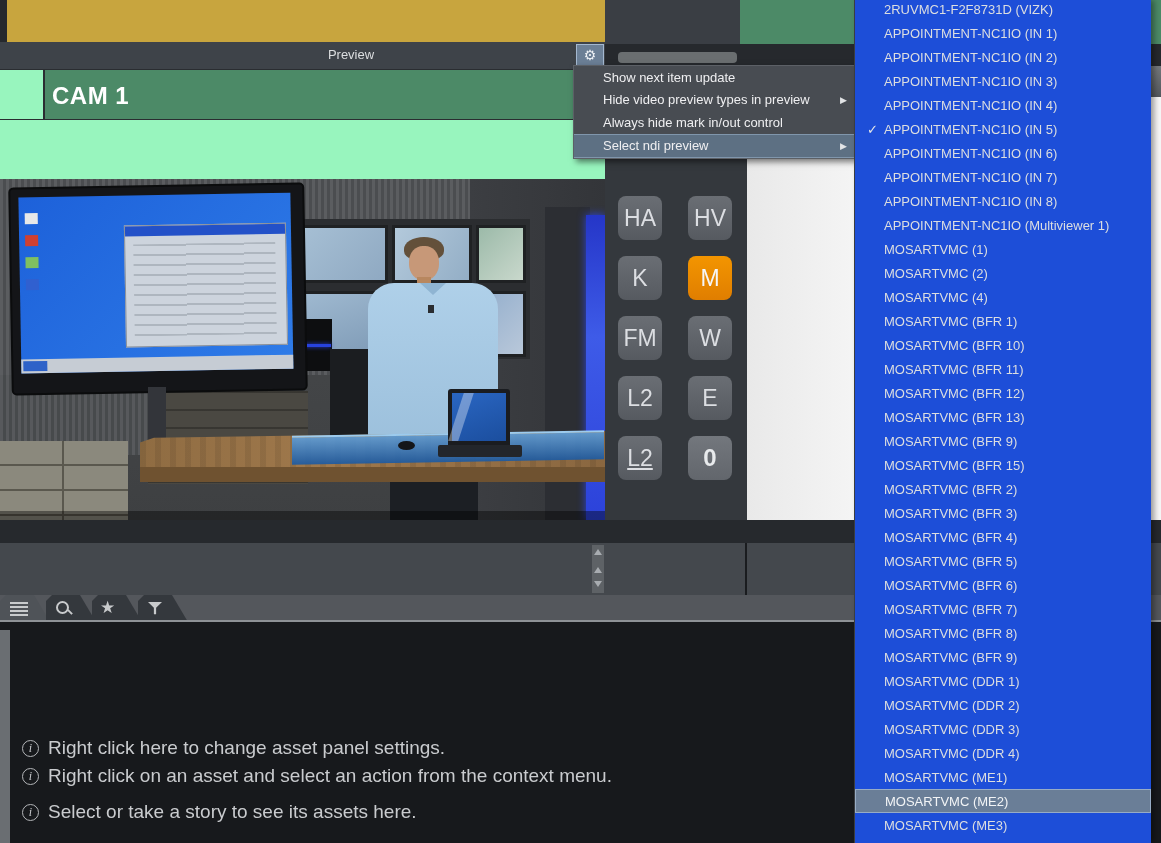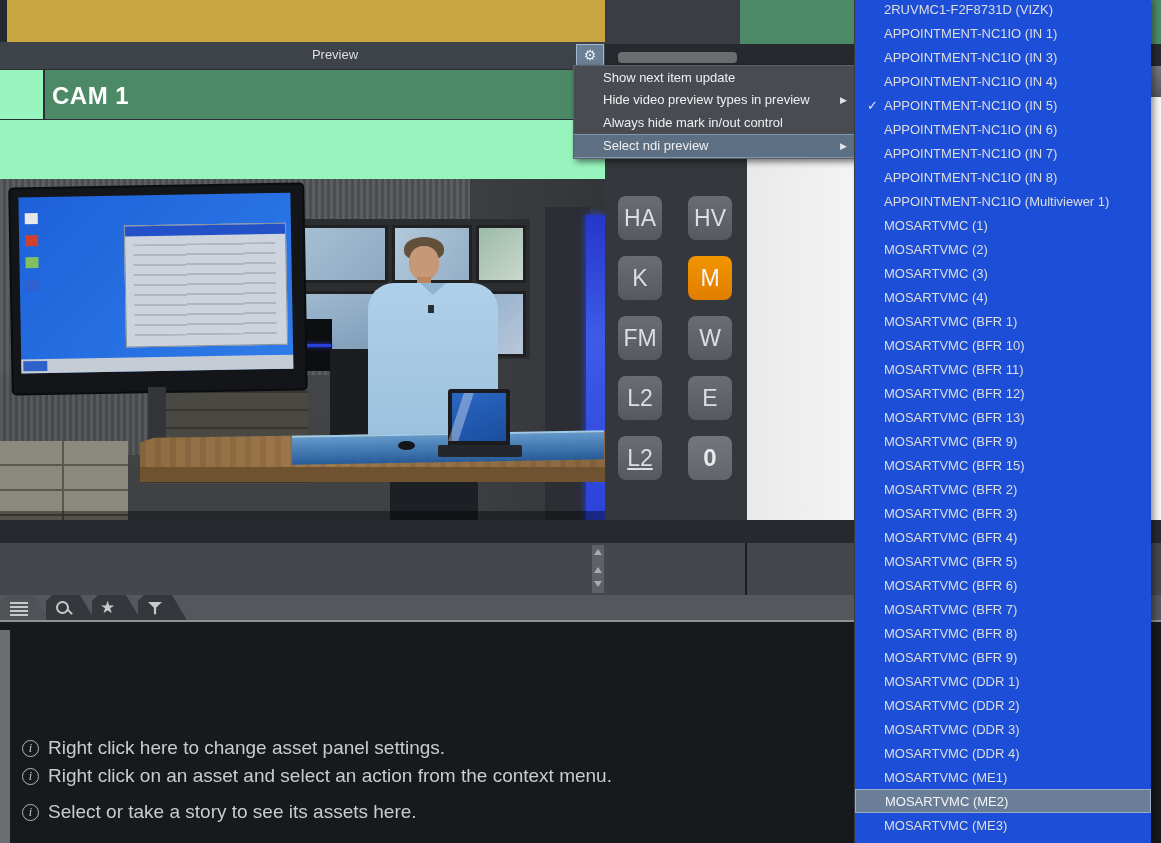--- a/index.html
+++ b/index.html
@@ -5,21 +5,21 @@
   html,body{margin:0;padding:0;background:#000;}
   .app{position:relative;width:1161px;height:843px;overflow:hidden;
        font-family:"Liberation Sans","DejaVu Sans",sans-serif;background:#26292D;}
   .abs{position:absolute;}
 
   
   .timer-bar{left:0;top:0;width:605px;height:42px;background:#C8A53E;}
   .timer-edge{left:0;top:0;width:7px;height:42px;background:#26292D;}
   .timer-text{right:35px;top:2px;font-size:31px;font-weight:bold;color:#0A0A0A;letter-spacing:1px;}
   .preview-bar{left:0;top:42px;width:605px;height:27px;background:#3E4349;}
-  .preview-title{left:0;top:47px;width:670px;text-align:center;font-size:13px;color:#DCDEE0;}
+  .preview-title{left:16px;top:47px;width:670px;text-align:center;font-size:13px;color:#DCDEE0;}
   .gear-btn{left:576px;top:44px;width:28px;height:22px;background:#6B7F96;border:1px solid #A4B8D0;
             box-sizing:border-box;text-align:center;line-height:20px;font-size:14px;color:#ECF0F5;cursor:pointer;}
 
   
   .cam-row{left:0;top:69px;width:605px;height:51px;background:#2A2D31;}
   .cam-chip{left:0;top:70px;width:43px;height:49px;background:#98F5BE;}
   .cam-main{left:45px;top:70px;width:560px;height:49px;background:#4C8A67;}
   .cam-label{left:52px;top:82px;font-size:24px;font-weight:bold;color:#FFFFFF;letter-spacing:.5px;}
   .cam-sub{left:0;top:120px;width:605px;height:59px;background:#98F5BE;}
 
@@ -343,20 +343,24 @@
     <div class="sub-item">
           <span class="check">✓</span>
           <span>2RUVMC1-F2F8731D (VIZK)</span>
         </div>
         <div class="sub-item">
           <span class="check">✓</span>
           <span>APPOINTMENT-NC1IO (IN 1)</span>
         </div>
         <div class="sub-item">
           <span class="check">✓</span>
+          <span>APPOINTMENT-NC1IO (IN 2)</span>
+        </div>
+        <div class="sub-item">
+          <span class="check">✓</span>
           <span>APPOINTMENT-NC1IO (IN 3)</span>
         </div>
         <div class="sub-item">
           <span class="check">✓</span>
           <span>APPOINTMENT-NC1IO (IN 4)</span>
         </div>
         <div class="sub-item checked">
           <span class="check">✓</span>
           <span>APPOINTMENT-NC1IO (IN 5)</span>
         </div>
@@ -379,24 +383,20 @@
         <div class="sub-item">
           <span class="check">✓</span>
           <span>MOSARTVMC (1)</span>
         </div>
         <div class="sub-item">
           <span class="check">✓</span>
           <span>MOSARTVMC (2)</span>
         </div>
         <div class="sub-item">
           <span class="check">✓</span>
-          <span>MOSARTVMC (3)</span>
-        </div>
-        <div class="sub-item">
-          <span class="check">✓</span>
           <span>MOSARTVMC (4)</span>
         </div>
         <div class="sub-item">
           <span class="check">✓</span>
           <span>MOSARTVMC (BFR 1)</span>
         </div>
         <div class="sub-item">
           <span class="check">✓</span>
           <span>MOSARTVMC (BFR 10)</span>
         </div>

